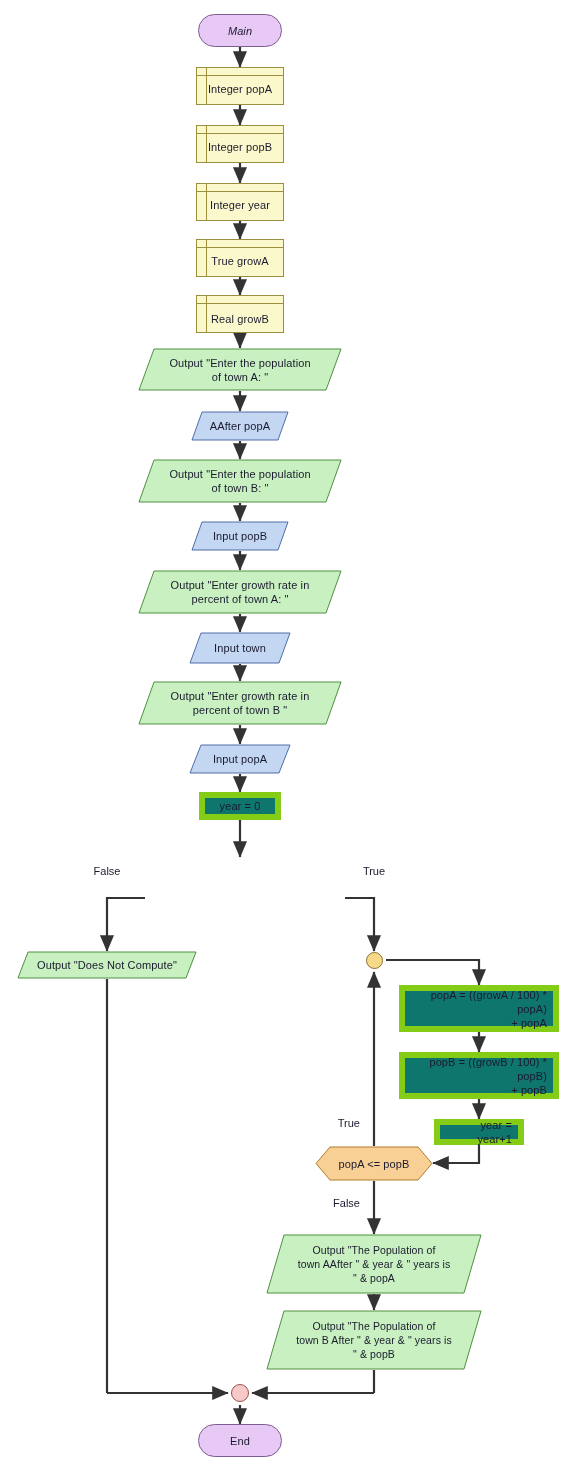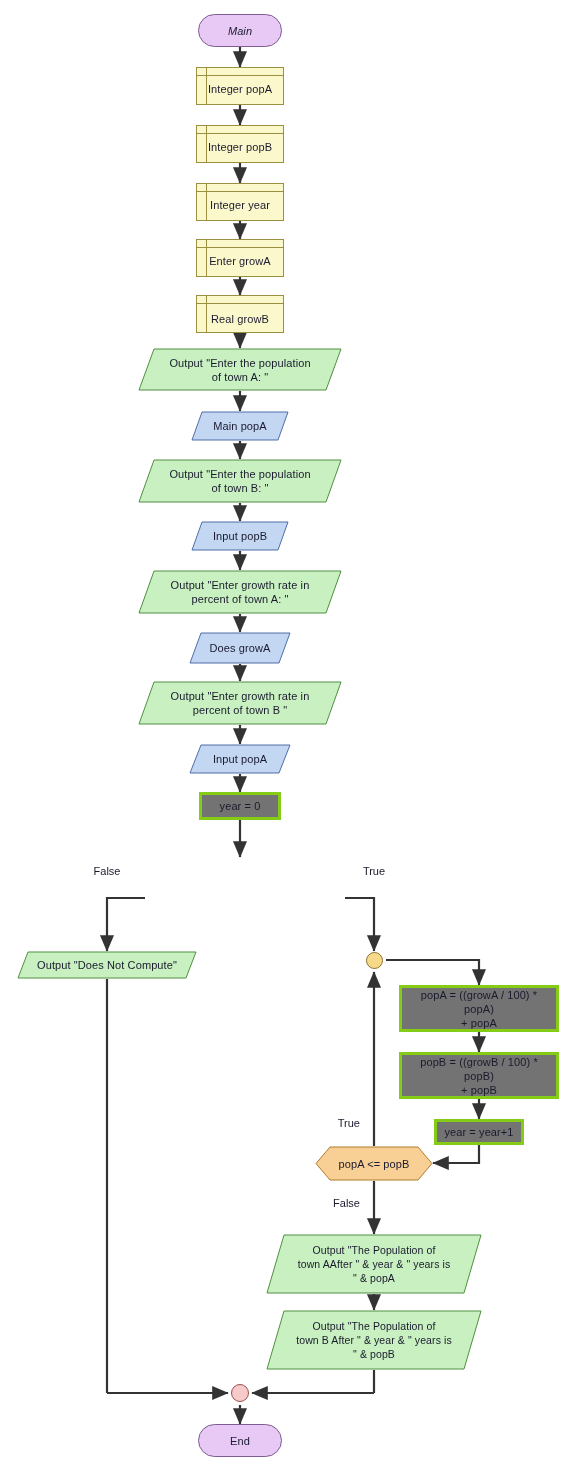--- a/index.html
+++ b/index.html
@@ -61,22 +61,23 @@
   .declare .rail{
     position:absolute;
     left:0; top:0; bottom:0;
     width:9px;
     border-right:1px solid #9a9040;
     z-index:1;
   }
 
   
   .process{
-    background:#737373;
-    border:3px solid #84cc16;
+    background:#0f766e;
+    border:6px solid #84cc16;
+    text-align:right;
   }
 
   
   .para{
     background:transparent;
     border:0;
   }
   .para .shape{
     position:absolute;
     left:0; top:0; width:100%; height:100%;
@@ -196,42 +197,42 @@
 
   <div class="node declare" style="left:196px; top:183px; width:88px; height:38px;">
     <span class="hdr"></span>
     <span class="rail"></span>
     <span class="lbl" style="margin-top:6px;">Integer year</span>
   </div>
 
   <div class="node declare" style="left:196px; top:239px; width:88px; height:38px;">
     <span class="hdr"></span>
     <span class="rail"></span>
-    <span class="lbl" style="margin-top:6px;">Enter growA</span>
+    <span class="lbl" style="margin-top:6px;">True growA</span>
   </div>
 
   <div class="node declare" style="left:196px; top:295px; width:88px; height:38px;">
     <span class="hdr"></span>
     <span class="rail"></span>
     <span class="lbl" style="margin-top:10px;">Real growB</span>
   </div>
 
   <div class="node para" style="left:138px; top:348px; width:204px; height:43px;">
     <svg class="shape" viewBox="0 0 204 43" preserveAspectRatio="none">
       <polygon points="16,1 203,1 188,42 1,42" fill="#c8f0c0" stroke="#4f9040"></polygon>
     </svg>
     <span class="lbl">Output "Enter the population
 of town A: "</span>
   </div>
 
   <div class="node para" style="left:191px; top:411px; width:98px; height:30px;">
     <svg class="shape" viewBox="0 0 98 30" preserveAspectRatio="none">
       <polygon points="11,1 97,1 87,29 1,29" fill="#c3d6f2" stroke="#4f6fa8"></polygon>
     </svg>
-    <span class="lbl">Main popA</span>
+    <span class="lbl">AAfter popA</span>
   </div>
 
   <div class="node para" style="left:138px; top:459px; width:204px; height:44px;">
     <svg class="shape" viewBox="0 0 204 44" preserveAspectRatio="none">
       <polygon points="16,1 203,1 188,43 1,43" fill="#c8f0c0" stroke="#4f9040"></polygon>
     </svg>
     <span class="lbl">Output "Enter the population
 of town B: "</span>
   </div>
 
@@ -247,21 +248,21 @@
       <polygon points="16,1 203,1 188,43 1,43" fill="#c8f0c0" stroke="#4f9040"></polygon>
     </svg>
     <span class="lbl">Output "Enter growth rate in
 percent of town A: "</span>
   </div>
 
   <div class="node para" style="left:189px; top:632px; width:102px; height:32px;">
     <svg class="shape" viewBox="0 0 102 32" preserveAspectRatio="none">
       <polygon points="12,1 101,1 90,31 1,31" fill="#c3d6f2" stroke="#4f6fa8"></polygon>
     </svg>
-    <span class="lbl">Does growA</span>
+    <span class="lbl">Input town</span>
   </div>
 
   <div class="node para" style="left:138px; top:681px; width:204px; height:44px;">
     <svg class="shape" viewBox="0 0 204 44" preserveAspectRatio="none">
       <polygon points="16,1 203,1 188,43 1,43" fill="#c8f0c0" stroke="#4f9040"></polygon>
     </svg>
     <span class="lbl">Output "Enter growth rate in
 percent of town B "</span>
   </div>
 

